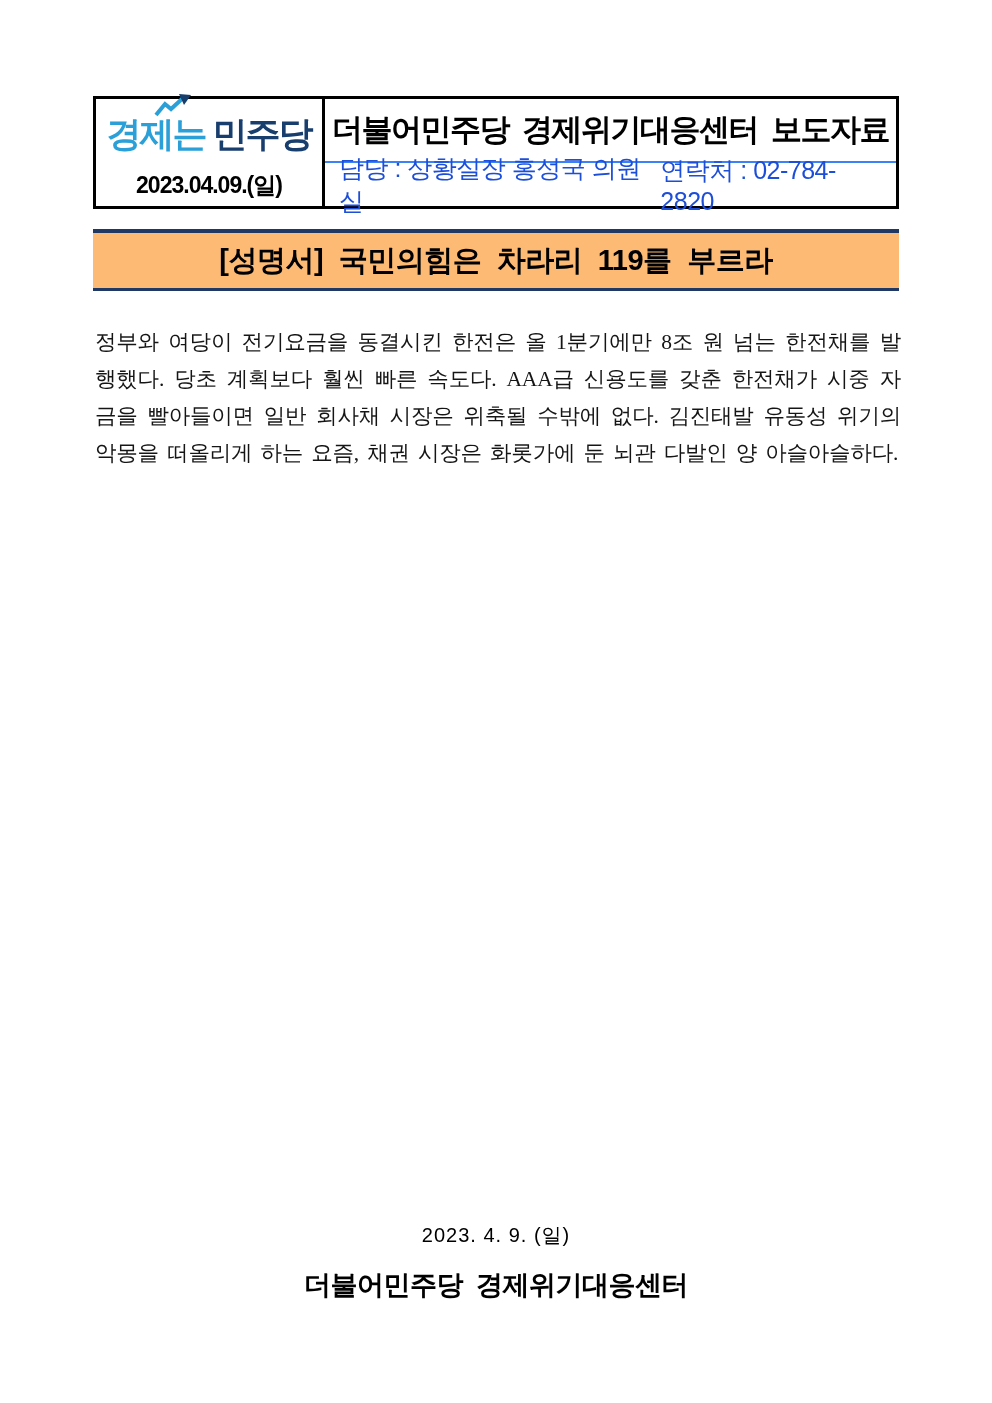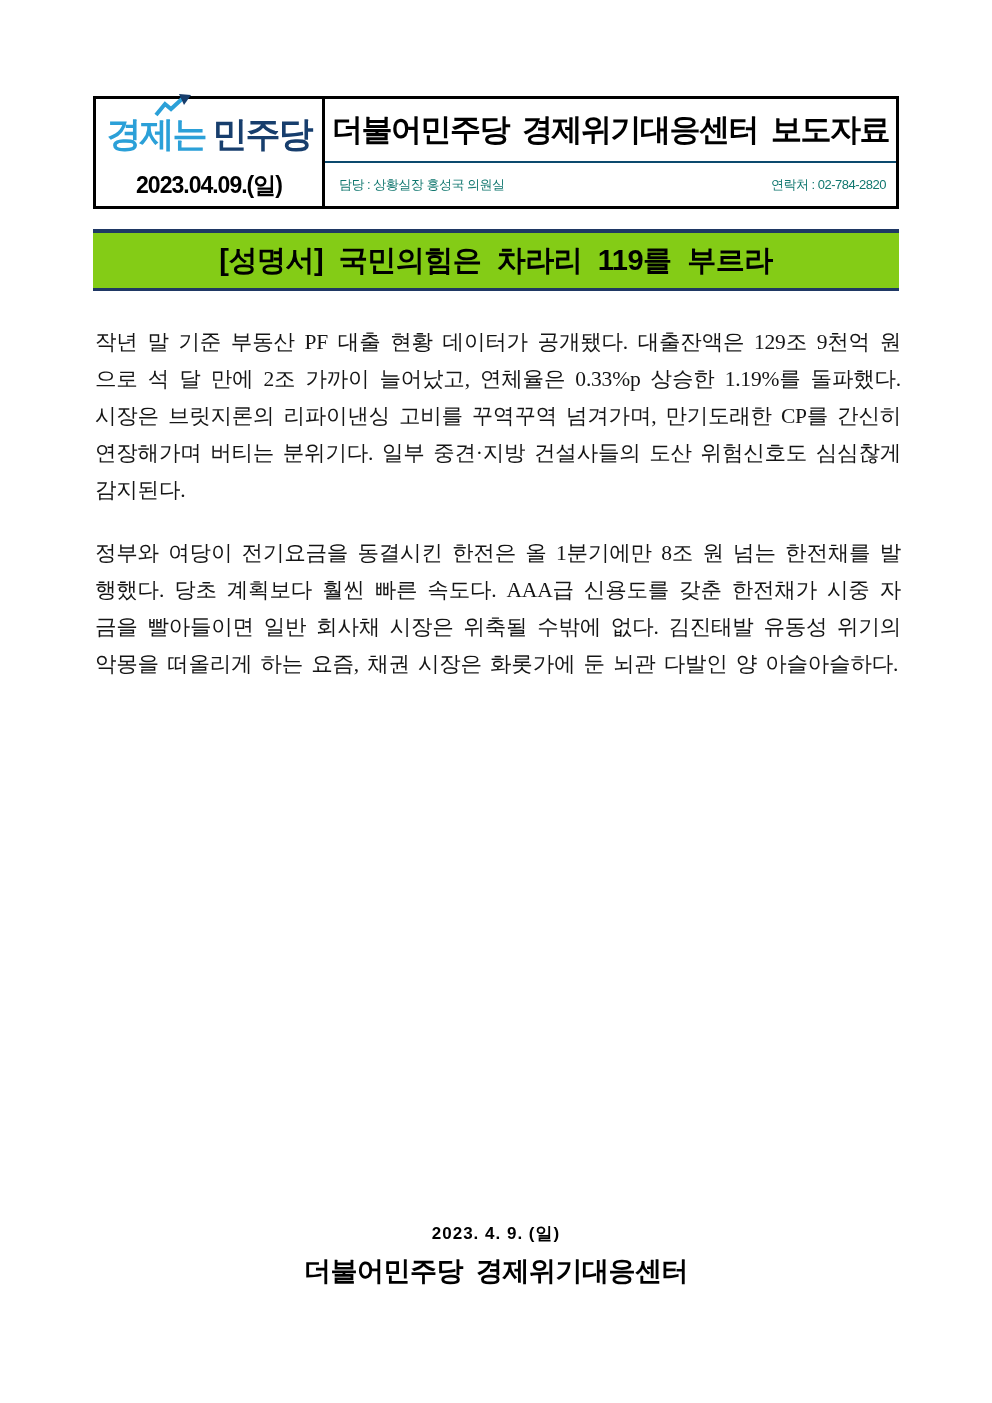--- a/index.html
+++ b/index.html
@@ -23,47 +23,47 @@
   .logo { position:relative; font-weight:bold; font-size:35px; letter-spacing:-2px; white-space:nowrap; }
   .logo .sky  { color:#2ba0d8; }
   .logo .navy { color:#173e6d; margin-left:7px; }
   .logo-arrow { position:absolute; top:-17px; left:46px; line-height:0; }
   .logo-date  { color:#000000; font-weight:bold; font-size:23px; letter-spacing:-1px; }
 
   .right-cell { flex:1; display:flex; flex-direction:column; }
   .head-title {
     flex:1; display:flex; align-items:center; justify-content:center;
     font-size:31px; font-weight:bold; letter-spacing:-1.5px; word-spacing:6px;
-    border-bottom:2px solid #0c4a6e;
+    border-bottom:2px solid #3b82f6;
   }
   .contact-row {
     height:43px; display:flex; align-items:center; justify-content:space-between;
-    padding:0 10px 0 14px; font-size:13px; letter-spacing:-0.5px; color:#0f766e;
+    padding:0 10px 0 14px; font-size:25px; letter-spacing:-0.5px; color:#1d4ed8;
   }
 
   
   .banner {
     position:absolute; left:93px; top:229px; width:806px; height:62px;
-    background:#84cc16; border-top:4px solid #1f3864; border-bottom:3px solid #1f3864;
+    background:#fdba74; border-top:4px solid #1f3864; border-bottom:3px solid #1f3864;
     display:flex; align-items:center; justify-content:center;
     font-size:29px; font-weight:bold; letter-spacing:-0.5px; word-spacing:8px; color:#000;
   }
 
   
   .body-text {
     position:absolute; left:95px; top:324px; width:806px;
     font-family:"Liberation Serif", serif;
     font-size:21.5px; line-height:37px; text-align:justify; color:#151515;
     letter-spacing:-0.2px; word-spacing:3px;
   }
   .body-text p { margin-bottom:26px; }
 
   
   .footer { position:absolute; left:0; top:1222px; width:100%; text-align:center; }
-  .footer-date { font-size:17px; font-weight:bold; letter-spacing:1px; margin-bottom:8px; }
+  .footer-date { font-size:20px; font-weight:normal; letter-spacing:1px; margin-bottom:18px; }
   .footer-org  { font-size:27px; font-weight:bold; letter-spacing:-0.5px; word-spacing:6px; }
 </style>
 </head>
 <body>
 
 <div class="page">
 
   <div class="header-table">
     <div class="logo-cell">
       <div class="logo">
@@ -82,21 +82,20 @@
       <div class="contact-row">
         <span>담당 : 상황실장 홍성국 의원실</span>
         <span>연락처 : 02-784-2820</span>
       </div>
     </div>
   </div>
 
   <div class="banner">[성명서] 국민의힘은 차라리 119를 부르라</div>
 
   <div class="body-text">
-    <p>작년 말 기준 부동산 PF 대출 현황 데이터가 공개됐다. 대출잔액은 129조 9천억 원으로 석 달 만에 2조 가까이 늘어났고, 연체율은 0.33%p 상승한 1.19%를 돌파했다. 시장은 브릿지론의 리파이낸싱 고비를 꾸역꾸역 넘겨가며, 만기도래한 CP를 간신히 연장해가며 버티는 분위기다. 일부 중견·지방 건설사들의 도산 위험신호도 심심찮게 감지된다.</p>
     <p>정부와 여당이 전기요금을 동결시킨 한전은 올 1분기에만 8조 원 넘는 한전채를 발행했다. 당초 계획보다 훨씬 빠른 속도다. AAA급 신용도를 갖춘 한전채가 시중 자금을 빨아들이면 일반 회사채 시장은 위축될 수밖에 없다. 김진태발 유동성 위기의 악몽을 떠올리게 하는 요즘, 채권 시장은 화롯가에 둔 뇌관 다발인 양 아슬아슬하다.</p>
   </div>
 
   <div class="footer">
     <div class="footer-date">2023. 4. 9. (일)</div>
     <div class="footer-org">더불어민주당 경제위기대응센터</div>
   </div>
 
 </div>
 

